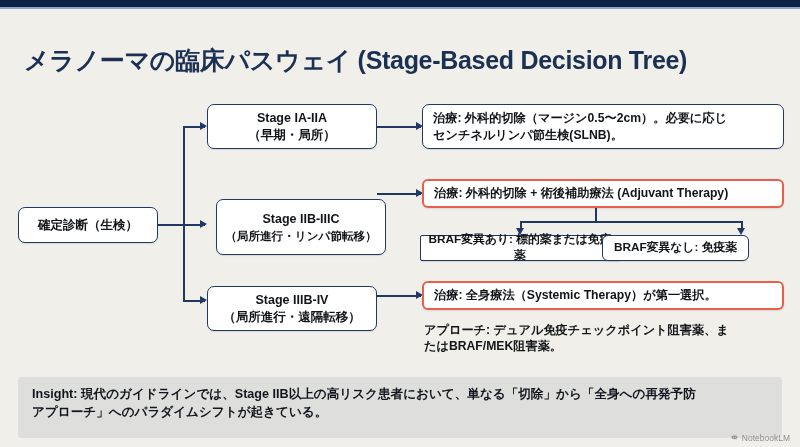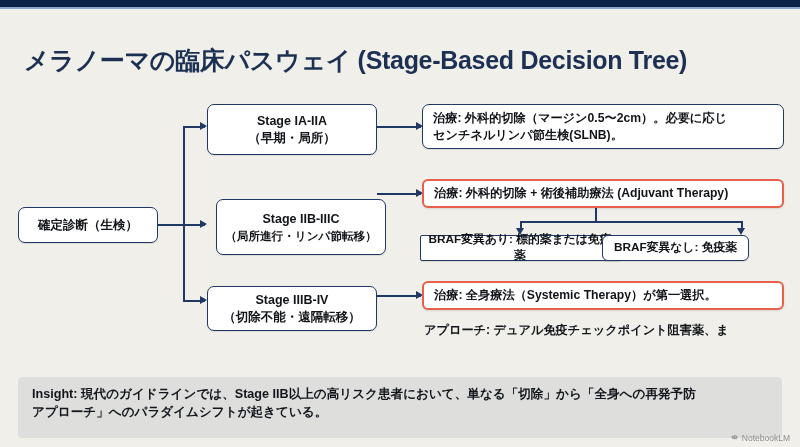--- a/index.html
+++ b/index.html
@@ -153,38 +153,38 @@
   <div class="ln h" style="left:520px; top:221px; width:222px;"></div>
   <div class="ln v" style="left:520px; top:221px; height:9px;"></div>
   <div class="arw d" style="left:516px; top:228px;"></div>
   <div class="ln v" style="left:741px; top:221px; height:9px;"></div>
   <div class="arw d" style="left:737px; top:228px;"></div>
 
   <div class="node" style="left:18px; top:207px; width:140px; height:36px; font-size:12.5px;">
     <div class="inner">確定診断（生検）</div>
   </div>
 
-  <div class="node" style="left:207px; top:104px; width:170px; height:51px; font-size:12.5px;">
+  <div class="node" style="left:207px; top:104px; width:170px; height:45px; font-size:12.5px;">
     <div class="inner">
       <div>Stage IA-IIA</div>
       <div>（早期・局所）</div>
     </div>
   </div>
 
   <div class="node" style="left:207px; top:199px; width:170px; height:56px; font-size:12.5px;margin-left:9px;">
     <div class="inner">
       <div>Stage IIB-IIIC</div>
       <div style="font-size:11.6px;">（局所進行・リンパ節転移）</div>
     </div>
   </div>
 
   <div class="node" style="left:207px; top:273px; width:170px; height:45px; font-size:12.5px;margin-top:13px;">
     <div class="inner">
       <div>Stage IIIB-IV</div>
-      <div>（切除不能・遠隔転移）</div>
+      <div>（局所進行・遠隔転移）</div>
     </div>
   </div>
 
   <div class="node left-al" style="left:422px; top:104px; width:362px; height:45px; font-size:12.2px;">
     <div class="inner">
       <div>治療: 外科的切除（マージン0.5〜2cm）。必要に応じ</div>
       <div>センチネルリンパ節生検(SLNB)。</div>
     </div>
   </div>
 
@@ -199,20 +199,21 @@
   <div class="node" style="left:602px; top:235px; width:147px; height:26px; font-size:11.8px; border-radius:6px;">
     <div class="inner">BRAF変異なし: 免疫薬</div>
   </div>
 
   <div class="node left-al hl" style="left:422px; top:281px; width:362px; height:29px; font-size:12.2px;">
     <div class="inner">治療: 全身療法（Systemic Therapy）が第一選択。</div>
   </div>
 
   <div class="freetext" style="left:424px; top:322px; width:360px; font-size:12.2px;">
     <div>アプローチ: デュアル免疫チェックポイント阻害薬、ま</div>
+    <div>たはBRAF/MEK阻害薬。</div>
   </div>
 
   <div class="insight">
     <div>Insight: 現代のガイドラインでは、Stage IIB以上の高リスク患者において、単なる「切除」から「全身への再発予防</div>
     <div>アプローチ」へのパラダイムシフトが起きている。</div>
   </div>
 
   <div class="watermark">
     <svg class="wm-logo" viewBox="0 0 16 16" aria-hidden="true">
       <path d="M8 2.2c3 0 5.4 1.5 5.4 3.4 0 1.2-1 2.2-2.5 2.8 .2 .6 .7 1.2 1.4 1.6-1.3 .1-2.4-.3-3.1-.9-.4 .1-.8 .1-1.2 .1-3 0-5.4-1.5-5.4-3.6S5 2.2 8 2.2z" fill="#9a9a9a"></path>

